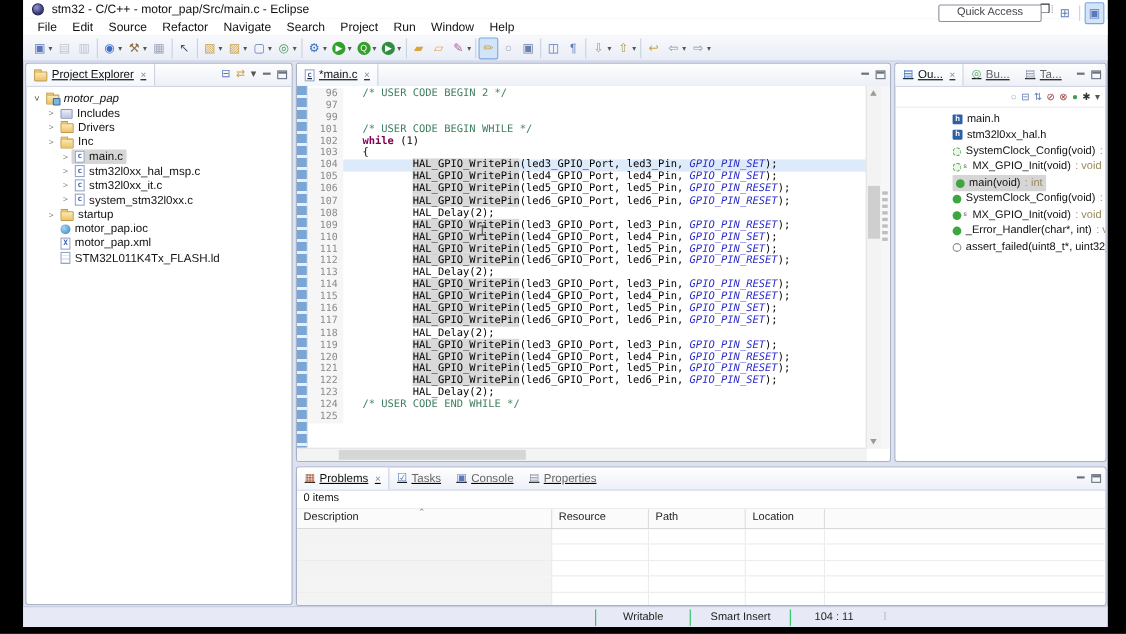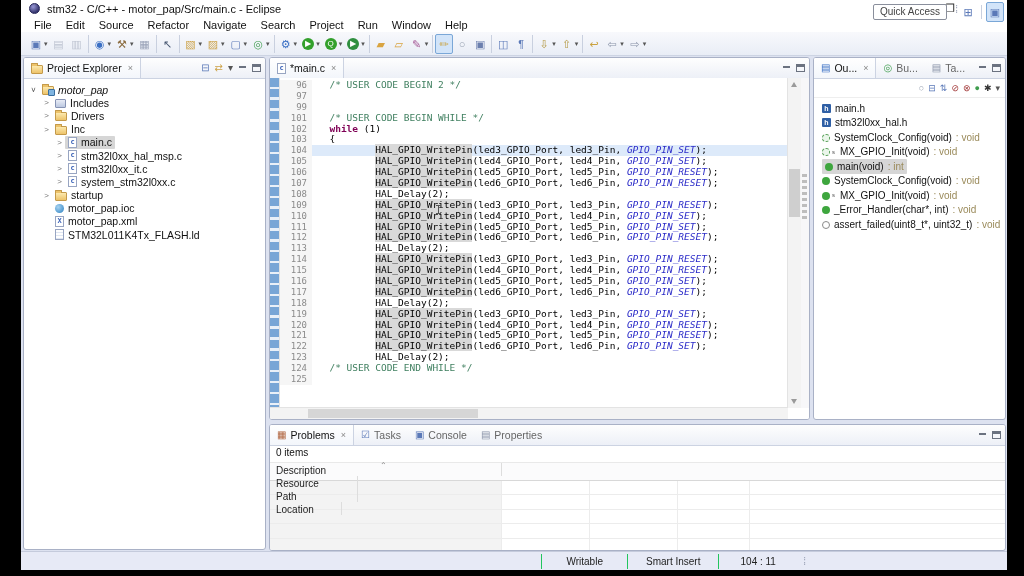--- a/index.html
+++ b/index.html
@@ -23,28 +23,28 @@
     background:linear-gradient(#f8f9fc,#e9edf6);border-bottom:1px solid #cdd4e3;display:flex;align-items:center;padding-left:4px;box-sizing:border-box;}
   .tg{display:flex;align-items:center;border-right:1px solid #c9d0df;padding:0 2px;height:18px;}
   .tg:last-of-type{border-right:none;}
   .ti{display:flex;align-items:center;height:18px;padding:0 1px;border:1px solid transparent;border-radius:2px;}
   .ti.act{background:#d2e4f9;border-color:#7aa7d7;}
   .ti.dis{opacity:.5;}
   .gl{font-size:11px;line-height:16px;width:14px;text-align:center;}
   .gl.rnd{width:12px;height:12px;line-height:12px;border-radius:50%;font-size:8px;margin:0 1px;}
   .car{font-size:7px;color:#555;margin-left:1px;}
   .qa-box{position:absolute;right:60px;top:4px;height:14px;line-height:14px;border:1px solid #8a8f9c;border-radius:2px;
-    background:#fff;font-size:10px;color:#444;padding:0 6px;}
+    background:#fff;font-size:10px;color:#444;padding:0 16px;}
   .qa-handle{position:absolute;right:50px;top:4px;color:#9aa2b5;font-size:10px;letter-spacing:-1px;}
   .persp{position:absolute;right:3px;top:3px;display:flex;align-items:center;gap:2px;height:18px;}
   .psep{width:1px;height:14px;background:#c9d0df;margin:0 2px;}
 
   
   .panel{position:absolute;background:#fff;border:1px solid #a9b1c6;border-radius:3px;box-sizing:border-box;overflow:hidden;}
-  .ptabs{height:20px;background:linear-gradient(#fefefe,#edf0f7);border-bottom:1px solid #ccd3e2;display:flex;align-items:flex-start;position:relative;}
+  .ptabs{height:20px;background:linear-gradient(#fefefe,#edf0f7);border-bottom:1px solid #ccd3e2;display:flex;align-items:flex-start;position:relative;text-decoration:underline;}
   .vtab{display:flex;align-items:center;gap:4px;height:100%;padding:0 7px;font-size:10.5px;color:#666;white-space:nowrap;}
   .vtab.active{color:#111;background:linear-gradient(#ffffff,#f3f6fb);border-right:1px solid #ccd3e2;}
   .tclose{font-size:9px;color:#888;margin-left:2px;}
   .ptab-tools{position:absolute;right:4px;top:0;height:20px;display:flex;align-items:center;gap:5px;}
   .pt-ic{font-size:10px;line-height:12px;}
   .wmin{width:9px;height:9px;position:relative;display:inline-block;}
   .wmin::after{content:"";position:absolute;left:1px;right:1px;top:2px;height:2px;background:#6b7280;}
   .wmax{width:9px;height:8px;border:1px solid #6b7280;position:relative;display:inline-block;box-sizing:border-box;}
   .wmax::after{content:"";position:absolute;left:0;right:0;top:0;height:2px;background:#6b7280;}
 
@@ -95,27 +95,27 @@
   .ovmark{position:absolute;left:1px;width:5px;height:3px;background:#bdbdbd;}
   .hscroll{position:absolute;left:0;right:21px;bottom:0;height:11px;background:#f3f3f3;border-top:1px solid #e3e3e3;}
   .hthumb{position:absolute;top:1px;bottom:1px;left:38px;width:170px;background:#d6d6d6;}
   .ibeam{position:absolute;width:1px;height:9px;background:#555;}
   .ibeam::before,.ibeam::after{content:"";position:absolute;left:-2px;width:5px;height:1px;background:#555;}
   .ibeam::after{bottom:0;}
 
   
   .ol-tools{height:18px;display:flex;align-items:center;justify-content:flex-end;gap:4px;padding-right:5px;border-bottom:1px solid #eee;}
   .ol-items{padding-top:3px;}
-  .olrow{display:flex;align-items:center;gap:4px;height:14.5px;font-size:10px;color:#111;white-space:nowrap;padding-left:8px;overflow:hidden;}
+  .olrow{display:flex;align-items:center;gap:4px;height:14.5px;font-size:10px;color:#111;white-space:nowrap;padding-left:8px;overflow:hidden;margin-left:44px;}
   .olsel{background:#d6d6d6;border-radius:1px;padding:0 3px;display:flex;align-items:center;gap:4px;height:100%;}
   .oltype{color:#9a8a5a;}
 
   
   .pb-summary{height:15px;font-size:10px;color:#111;padding:1px 0 0 6px;border-bottom:1px solid #e9e9e9;}
-  .pb-header{height:17px;display:flex;background:#fbfbfc;border-bottom:1px solid #d8d8d8;font-size:10px;color:#222;flex-direction:column;}
+  .pb-header{height:17px;display:flex;background:#fbfbfc;border-bottom:1px solid #d8d8d8;font-size:10px;color:#222;}
   .pb-h{box-sizing:border-box;border-right:1px solid #ddd;padding:2px 0 0 6px;position:relative;}
   .sortcaret{position:absolute;top:-2px;left:110px;font-size:8px;color:#888;}
   .pbrow{height:13.4px;display:flex;border-bottom:1px solid #ececec;}
   .pb-c{box-sizing:border-box;border-right:1px solid #ececec;height:100%;}
   .pb-c.desc{background:#f3f3f3;}
   .col0{width:232px;}.col1{width:88px;}.col2{width:88px;}.col3{width:72px;}.col4{flex:1;border-right:none;}
 
   
   .statusbar{position:absolute;left:0;top:551px;width:100%;height:19px;background:#e7eaf6;border-top:1px solid #c5cbdc;
     display:flex;align-items:center;font-size:10px;color:#222;box-sizing:border-box;}

